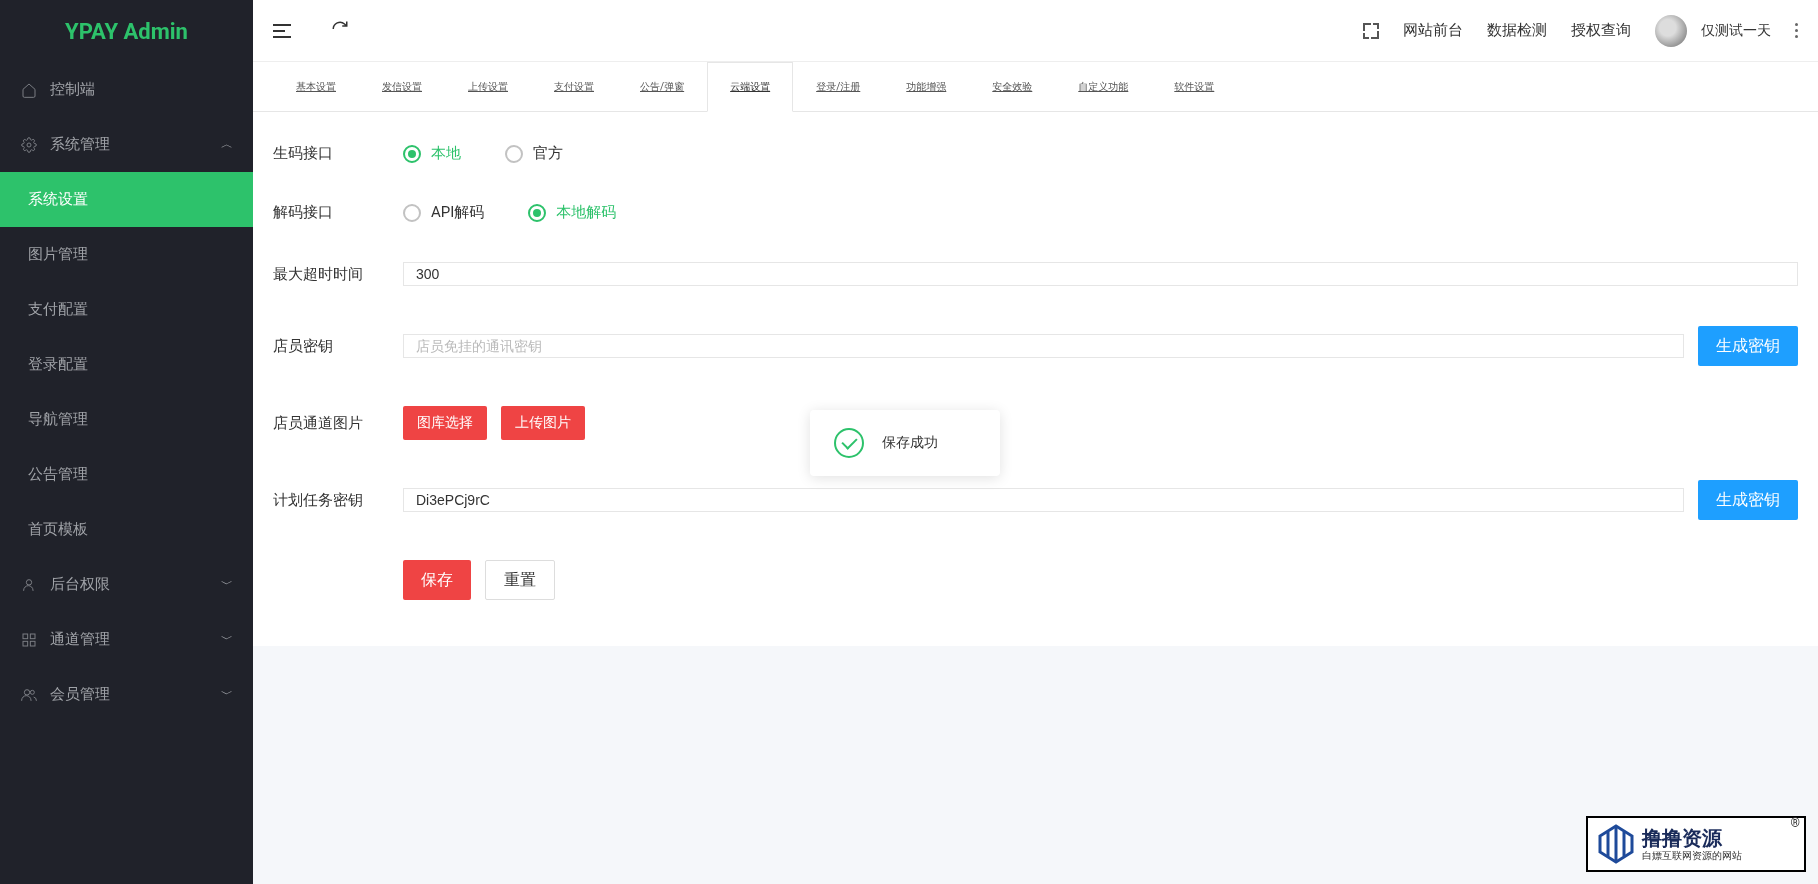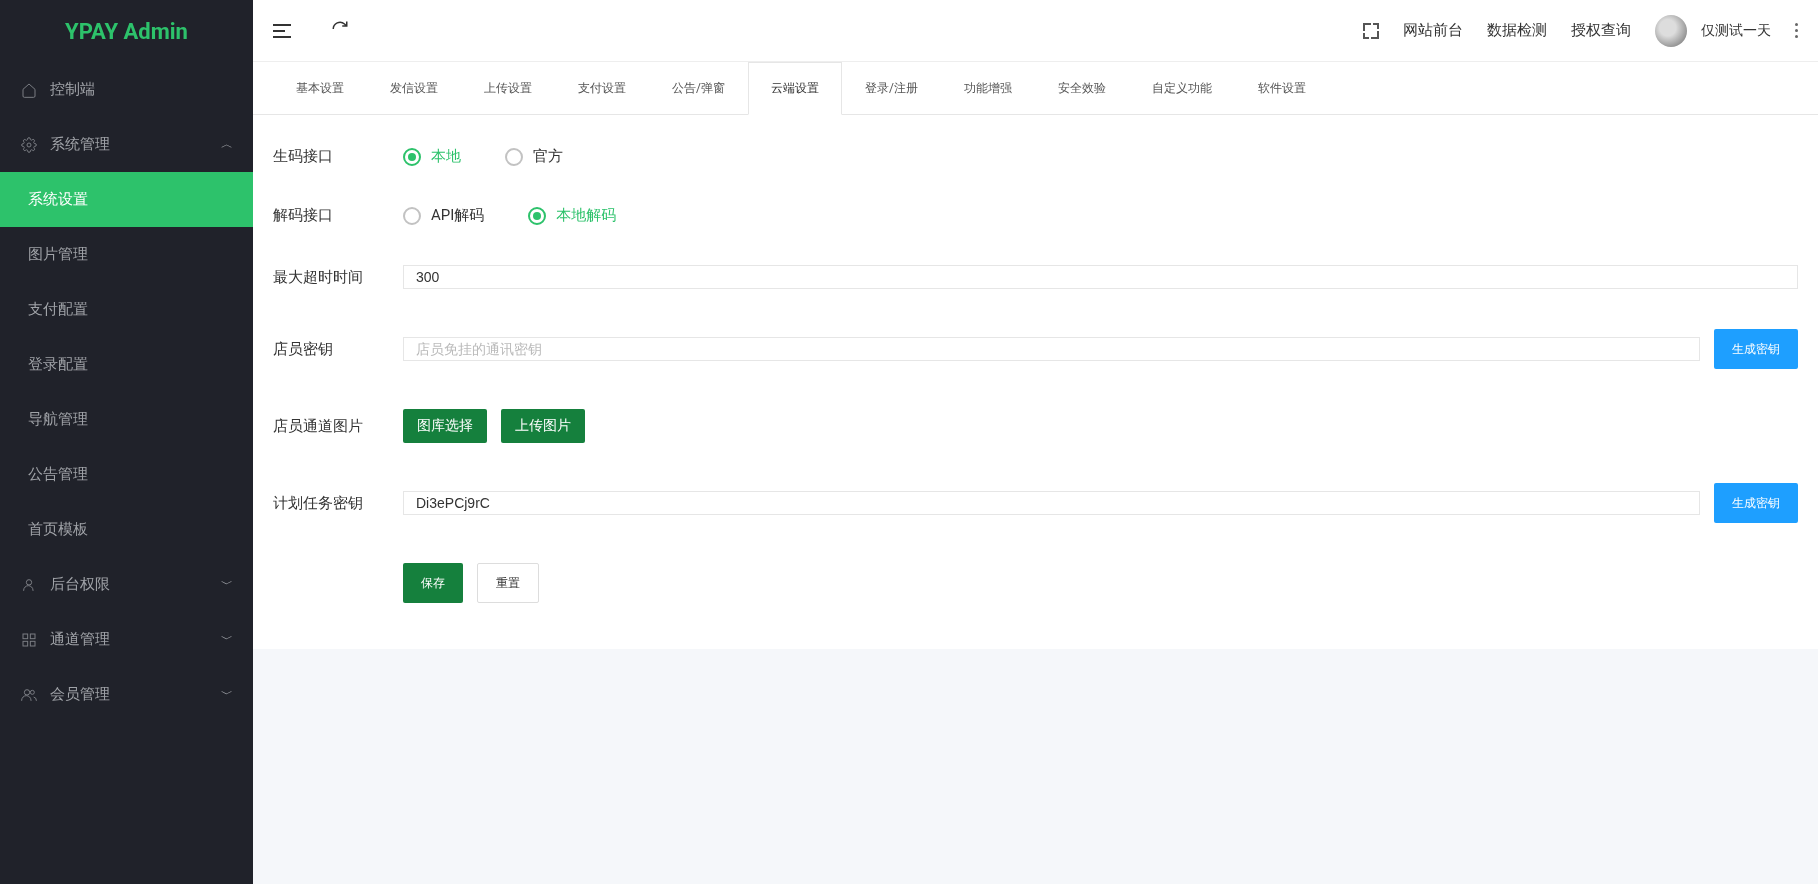--- a/index.html
+++ b/index.html
@@ -21,41 +21,41 @@
     .header-left { display: flex; align-items: center; gap: 40px; }
     .header-right { display: flex; align-items: center; gap: 24px; }
     .header-link { color: #333; cursor: pointer; font-size: 15px; }
     .avatar { width: 32px; height: 32px; border-radius: 50%; background: radial-gradient(circle at 40% 40%, #ddd 30%, #888 80%); display: inline-block; }
     .user-box { display: flex; align-items: center; gap: 14px; }
     
     
     .content { flex: 1; padding:0; background: #f5f7fa; overflow:auto; }
     .panel { background: #fff; margin: 0; }
     .tabs { display: flex; border-bottom: 1px solid #e6e6e6; padding: 0 20px; }
-    .tab { padding: 17px 22px; color: #555; cursor: pointer; border: 1px solid transparent; margin-bottom:-1px; font-size:12px; }
+    .tab { padding: 17px 22px; color: #555; cursor: pointer; border: 1px solid transparent; margin-bottom:-1px; font-size:10px;text-decoration:underline; }
     .tab.active { border:1px solid #e6e6e6; border-bottom-color:#fff; color:#333; background:#fff; }
     
     .form { padding: 12px 20px 26px; }
     .form-row { display: flex; align-items: center; padding: 20px 0; border-bottom: 0 solid #eee; gap: 20px; }
     .form-label { width: 110px; color: #333; font-size: 15px; flex-shrink:0; }
     .form-control { flex: 1; display: flex; align-items: center; gap: 14px; }
     
     .radio { display: inline-flex; align-items: center; cursor: pointer; margin-right: 30px; font-size:15px; }
     .radio-circle { width: 18px; height: 18px; border: 2px solid #c2c2c2; border-radius: 50%; margin-right: 10px; display:inline-flex; align-items:center; justify-content:center; }
     .radio.checked .radio-circle { border-color: #2dc26b; }
     .radio.checked .radio-circle::after { content:''; width:8px; height:8px; background:#2dc26b; border-radius:50%; }
     .radio.checked { color:#2dc26b; }
     
     .input { height: 24px; border: 1px solid #e6e6e6; padding: 0 12px; font-size:14px; color:#333; outline:none; }
     .input.full { flex:1; }
     .input::placeholder { color:#bbb; }
     
-    .btn { height: 40px; padding: 0 18px; border:none; cursor:pointer; font-size:12px; border-radius:2px; display:inline-flex; align-items:center; }
+    .btn { height: 40px; padding: 0 18px; border:none; cursor:pointer; font-size:16px; border-radius:2px; display:inline-flex; align-items:center; }
     .btn-primary { background:#1e9fff; color:#fff; }
-    .btn-green { background:#15803d; color:#fff; }
+    .btn-green { background:#ef4444; color:#fff; }
     .btn-default { background:#fff; color:#333; border:1px solid #ddd; }
     .btn-sm { height: 34px; padding:0 14px; font-size:14px; }
     
     
     .toast { position: absolute; top: 410px; left: 810px; background:#fff; border-radius:4px; box-shadow:0 2px 14px rgba(0,0,0,.12); padding: 18px 24px; display:flex; align-items:center; gap:18px; min-width:190px; }
     .toast-icon { width: 30px; height:30px; border:2px solid #2dc26b; border-radius:50%; display:flex; align-items:center; justify-content:center; color:#2dc26b; }
     .toast-icon::after { content:''; width:7px; height:12px; border-right:2px solid #2dc26b; border-bottom:2px solid #2dc26b; transform: rotate(45deg) translate(-1px,-1px); }
     
     
     .watermark { position:absolute; right: 12px; bottom: 12px; width: 220px; height:56px; border:2px solid #000; background:#fff; display:flex; align-items:center; padding:4px 8px; gap:6px; }
@@ -281,14 +281,29 @@
             <div class="form-control">
               <button class="btn btn-green">保存</button>
               <button class="btn btn-default">重置</button>
             </div>
           </div>
         </div>
       </div>
     </div>
   </div>
 
-
+  <div class="toast">
+    <span class="toast-icon"></span>
+    <span>保存成功</span>
+  </div>
+
+  <div class="watermark">
+    <svg class="wm-icon" viewBox="0 0 40 40">
+        <path d="M20 2 L36 12 L36 28 L20 38 L4 28 L4 12Z" fill="none" stroke="#1e4a9a" stroke-width="3"></path>
+        <path d="M20 2 L20 38 M12 8 L12 32 M28 8 L28 32" stroke="#1e4a9a" stroke-width="3"></path>
+      </svg>
+    <div class="wm-text">
+      <span class="wm-title">撸撸资源</span>
+      <span class="wm-sub">白嫖互联网资源的网站</span>
+    </div>
+    <span class="wm-reg">®</span>
+  </div>
 </div>
 
 </body></html>

